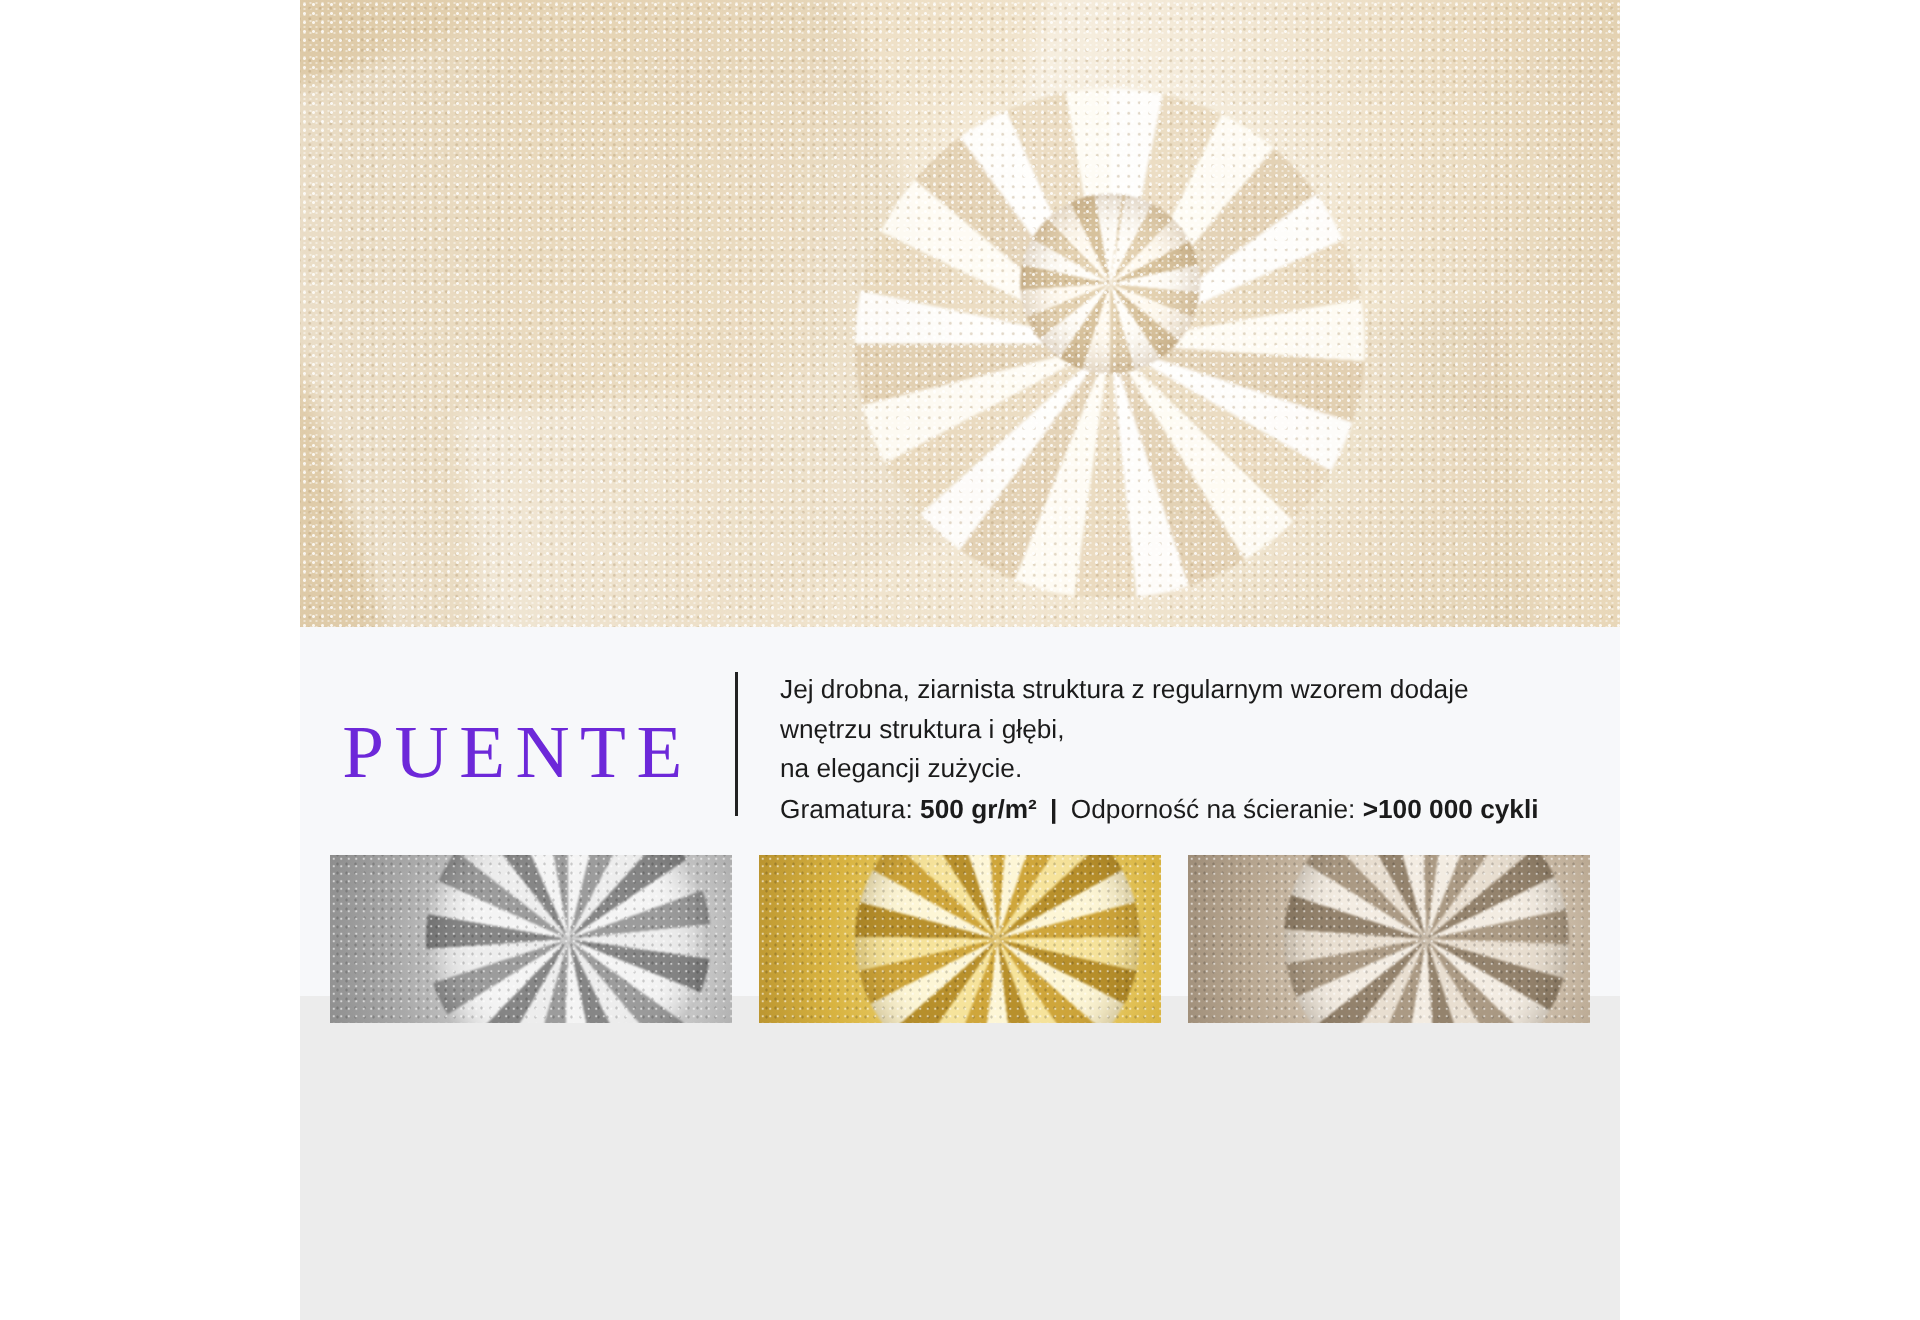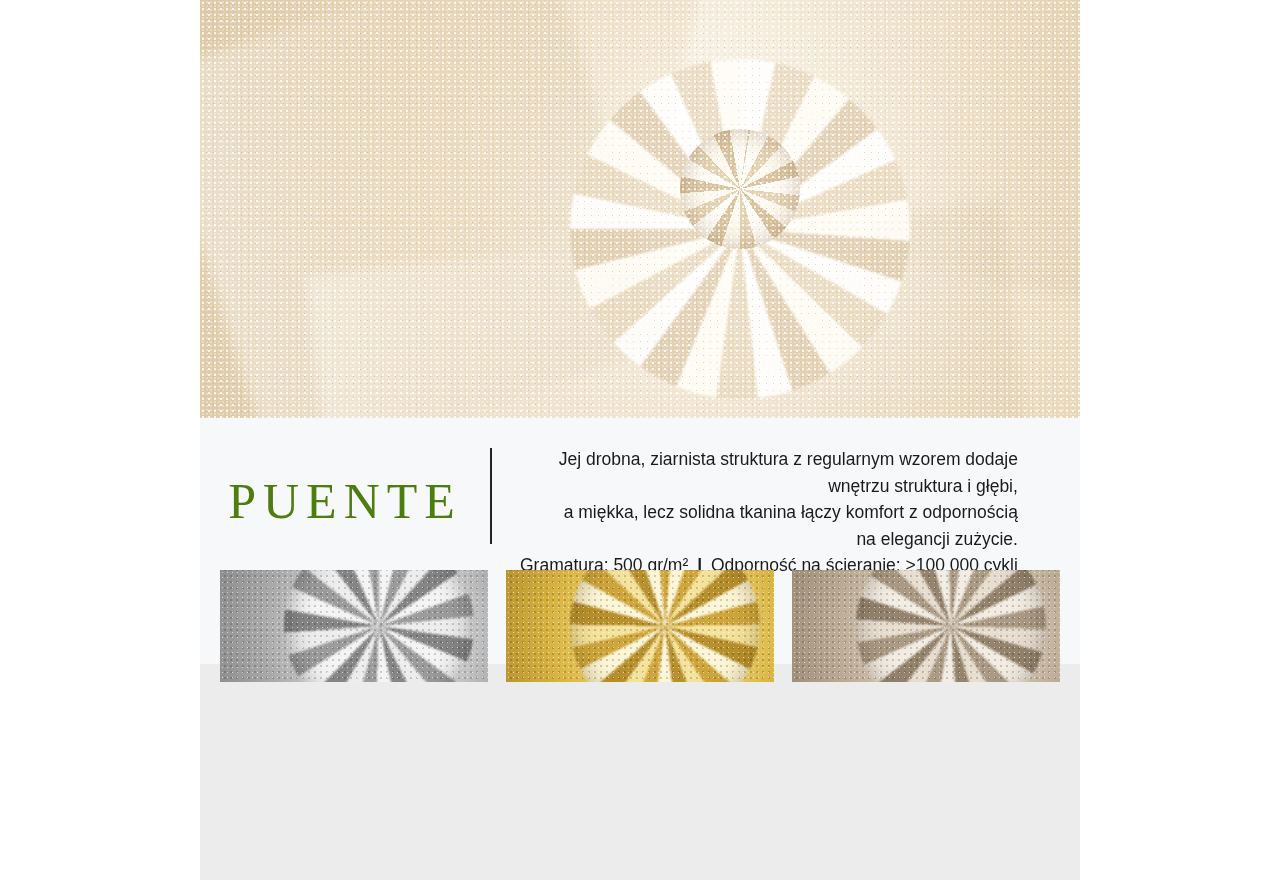--- a/index.html
+++ b/index.html
@@ -111,43 +111,42 @@
     width: 290px;
     display: flex;
     align-items: center;
     justify-content: center;
     height: 130px;
   }
   .brand {
     font-family: "Liberation Serif", serif;
     font-size: 50px;
     letter-spacing: 7px;
-    color: #4d7c0f;
+    color: #6d28d9;
     font-weight: 400;
     white-space: nowrap;
   }
   .divider {
     width: 2px;
     height: 96px;
     background: #222;
     margin-top: 12px;
     flex: none;
   }
   .desc {
     padding-left: 28px;
     padding-right: 26px;
     padding-top: 10px;
     color: #1b1b1b;
     font-size: 17.5px;
     line-height: 26.5px;
-    text-align: right;
   }
   .desc p { margin: 0; }
   .spec { margin-top: 2px; }
-  .spec b { font-weight: 400; }
+  .spec b { font-weight: 700; }
   .spec .sep { padding: 0 4px; font-weight: 700; }
 
   
   .swatches {
     position: relative;
     width: 880px;
     height: 118px;
     background: linear-gradient(#f7f8fa 0 44px, #ececec 44px 100%);
     display: flex;
     justify-content: center;
@@ -265,21 +264,20 @@
     </div>
 
     <div class="band">
       <div class="brand-wrap">
         <div class="brand">PUENTE</div>
       </div>
       <div class="divider"></div>
       <div class="desc">
         <p>Jej drobna, ziarnista struktura z regularnym wzorem dodaje</p>
         <p>wnętrzu struktura i głębi,</p>
-        <p>a miękka, lecz solidna tkanina łączy komfort z odpornością</p>
         <p>na elegancji zużycie.</p>
         <p class="spec">
           <span>Gramatura:</span>
           <b>500 gr/m²</b>
           <span class="sep">|</span>
           <span>Odporność na ścieranie:</span>
           <b>&gt;100 000 cykli</b>
         </p>
       </div>
     </div>

